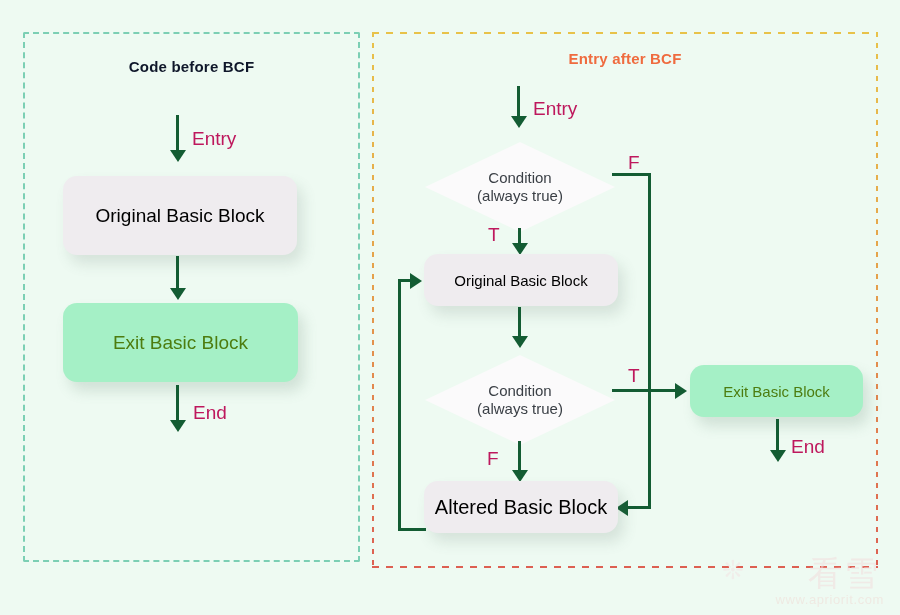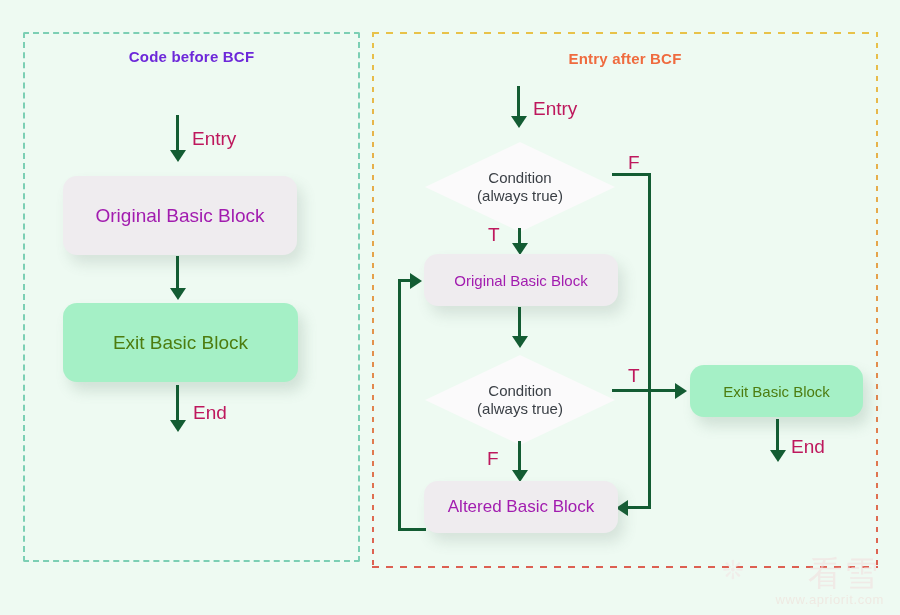--- a/index.html
+++ b/index.html
@@ -22,28 +22,28 @@
   .edge{position:absolute;}
   .edge-v{width:2px;background-image:
       repeating-linear-gradient(to bottom,currentColor 0 5px,transparent 5px 11px);}
   .edge-h{height:2px;background-image:
       repeating-linear-gradient(to right,currentColor 0 7px,transparent 7px 14px);}
 
   .panel-title{
     position:absolute;width:100%;text-align:center;
     font-weight:bold;font-size:15px;letter-spacing:.2px;
   }
-  #title-before{top:48px;color:#6d28d9;}
+  #title-before{top:58px;color:#0f172a;}
   #title-after{top:50px;color:#ef6b3f;}
 
   
   .node{
     position:absolute;box-sizing:border-box;
     display:flex;align-items:center;justify-content:center;
-    text-align:center;color:#a21caf;
+    text-align:center;color:#000000;
     border-radius:14px;
   }
   .node.gray{
     background:#efecef;
     box-shadow:6px 9px 14px rgba(90,110,100,.16);
   }
   .node.green{
     background:#a5f0c6;
     color:#4d7c0f;
     box-shadow:6px 9px 14px rgba(90,130,105,.20);
@@ -172,21 +172,21 @@
   </div>
 
   <div class="ln ln-h" style="left:612px;top:389px;width:67px;"></div>
   <div class="ar ar-right" style="left:675px;top:383px;"></div>
   <div class="elabel" style="left:628px;top:365px;font-size:19px;">T</div>
 
   <div class="ln ln-v" style="left:518px;top:441px;height:32px;"></div>
   <div class="ar ar-down" style="left:512px;top:470px;"></div>
   <div class="elabel" style="left:487px;top:448px;font-size:19px;">F</div>
 
-  <div class="node gray" style="left:424px;top:481px;width:194px;height:52px;font-size:17px;">Altered Basic Block</div>
+  <div class="node gray" style="left:424px;top:481px;width:194px;height:52px;font-size:20px;">Altered Basic Block</div>
 
   <div class="ln ln-h" style="left:398px;top:528px;width:28px;"></div>
   <div class="ln ln-v" style="left:398px;top:279px;height:252px;"></div>
   <div class="ln ln-h" style="left:398px;top:279px;width:14px;"></div>
   <div class="ar ar-right" style="left:410px;top:273px;"></div>
 
   <div class="node green" style="left:690px;top:365px;width:173px;height:52px;font-size:15px;">Exit Basic Block</div>
 
   <div class="ln ln-v" style="left:776px;top:419px;height:34px;"></div>
   <div class="ar ar-down" style="left:770px;top:450px;"></div>

